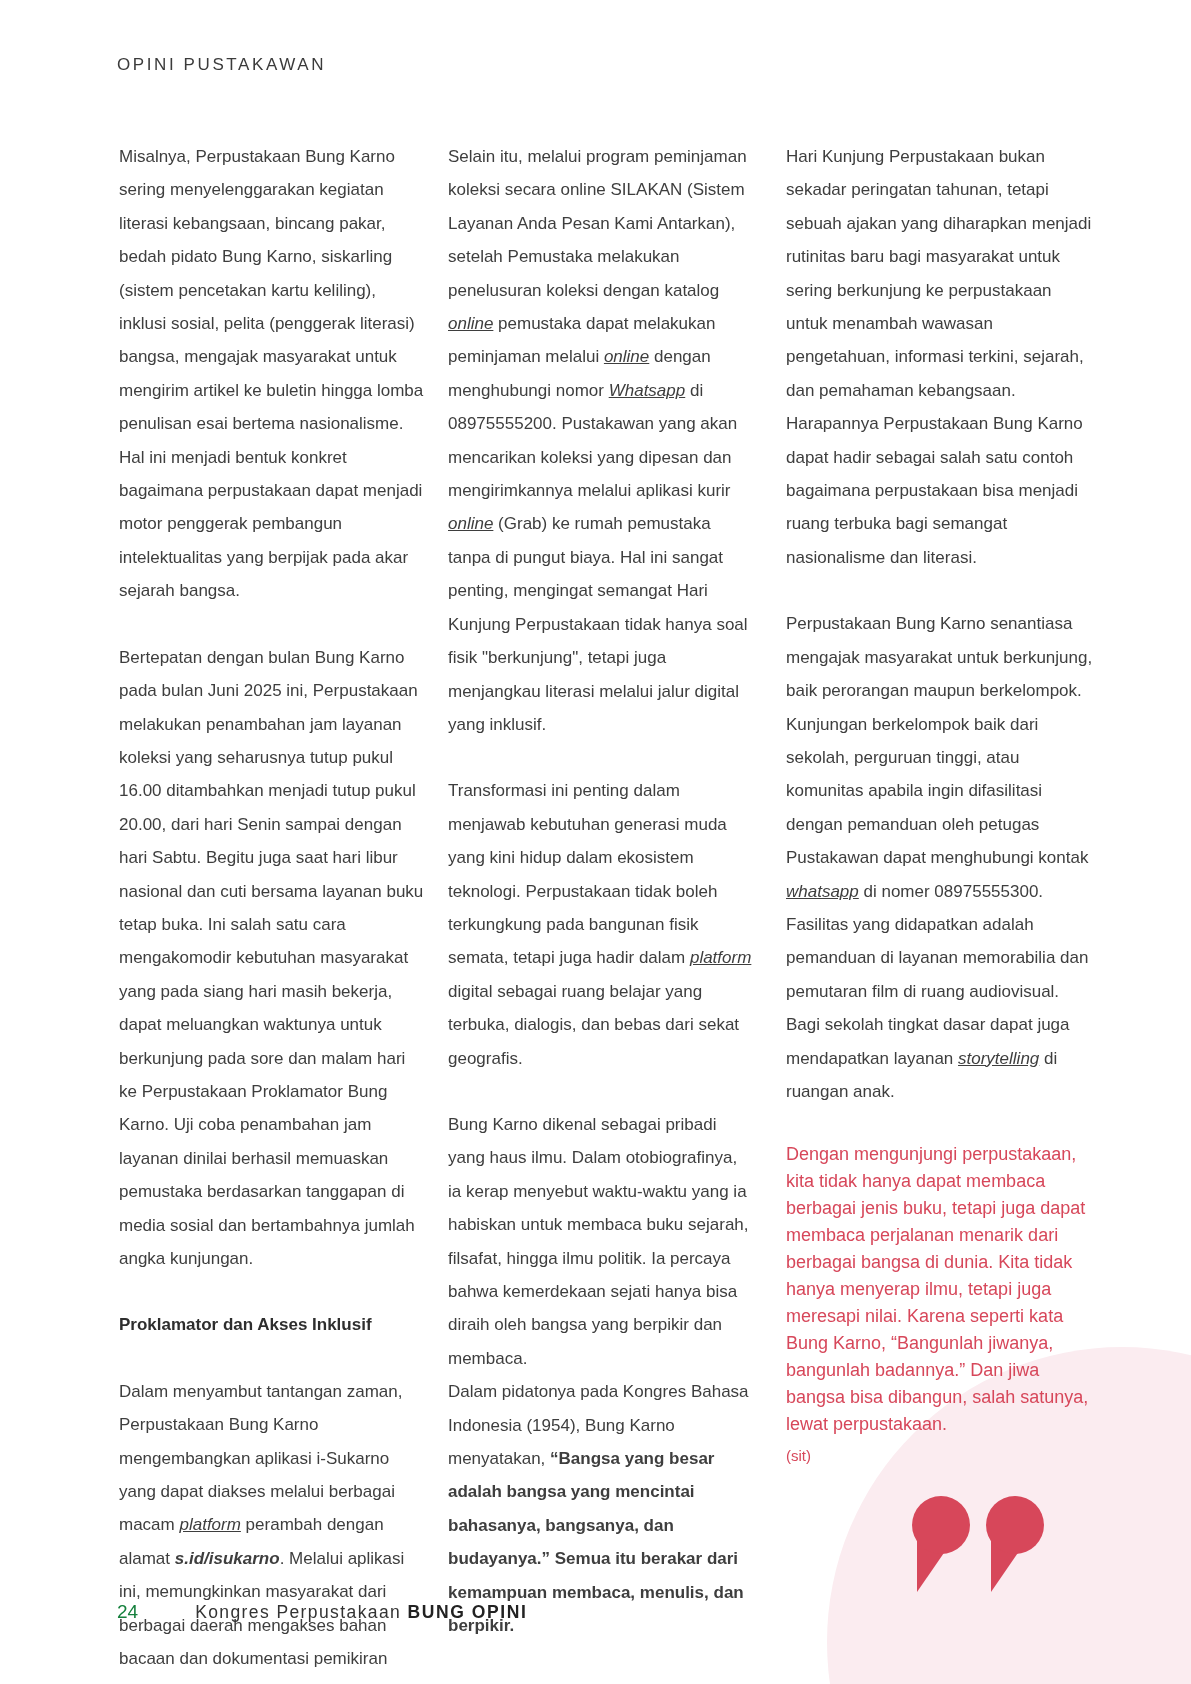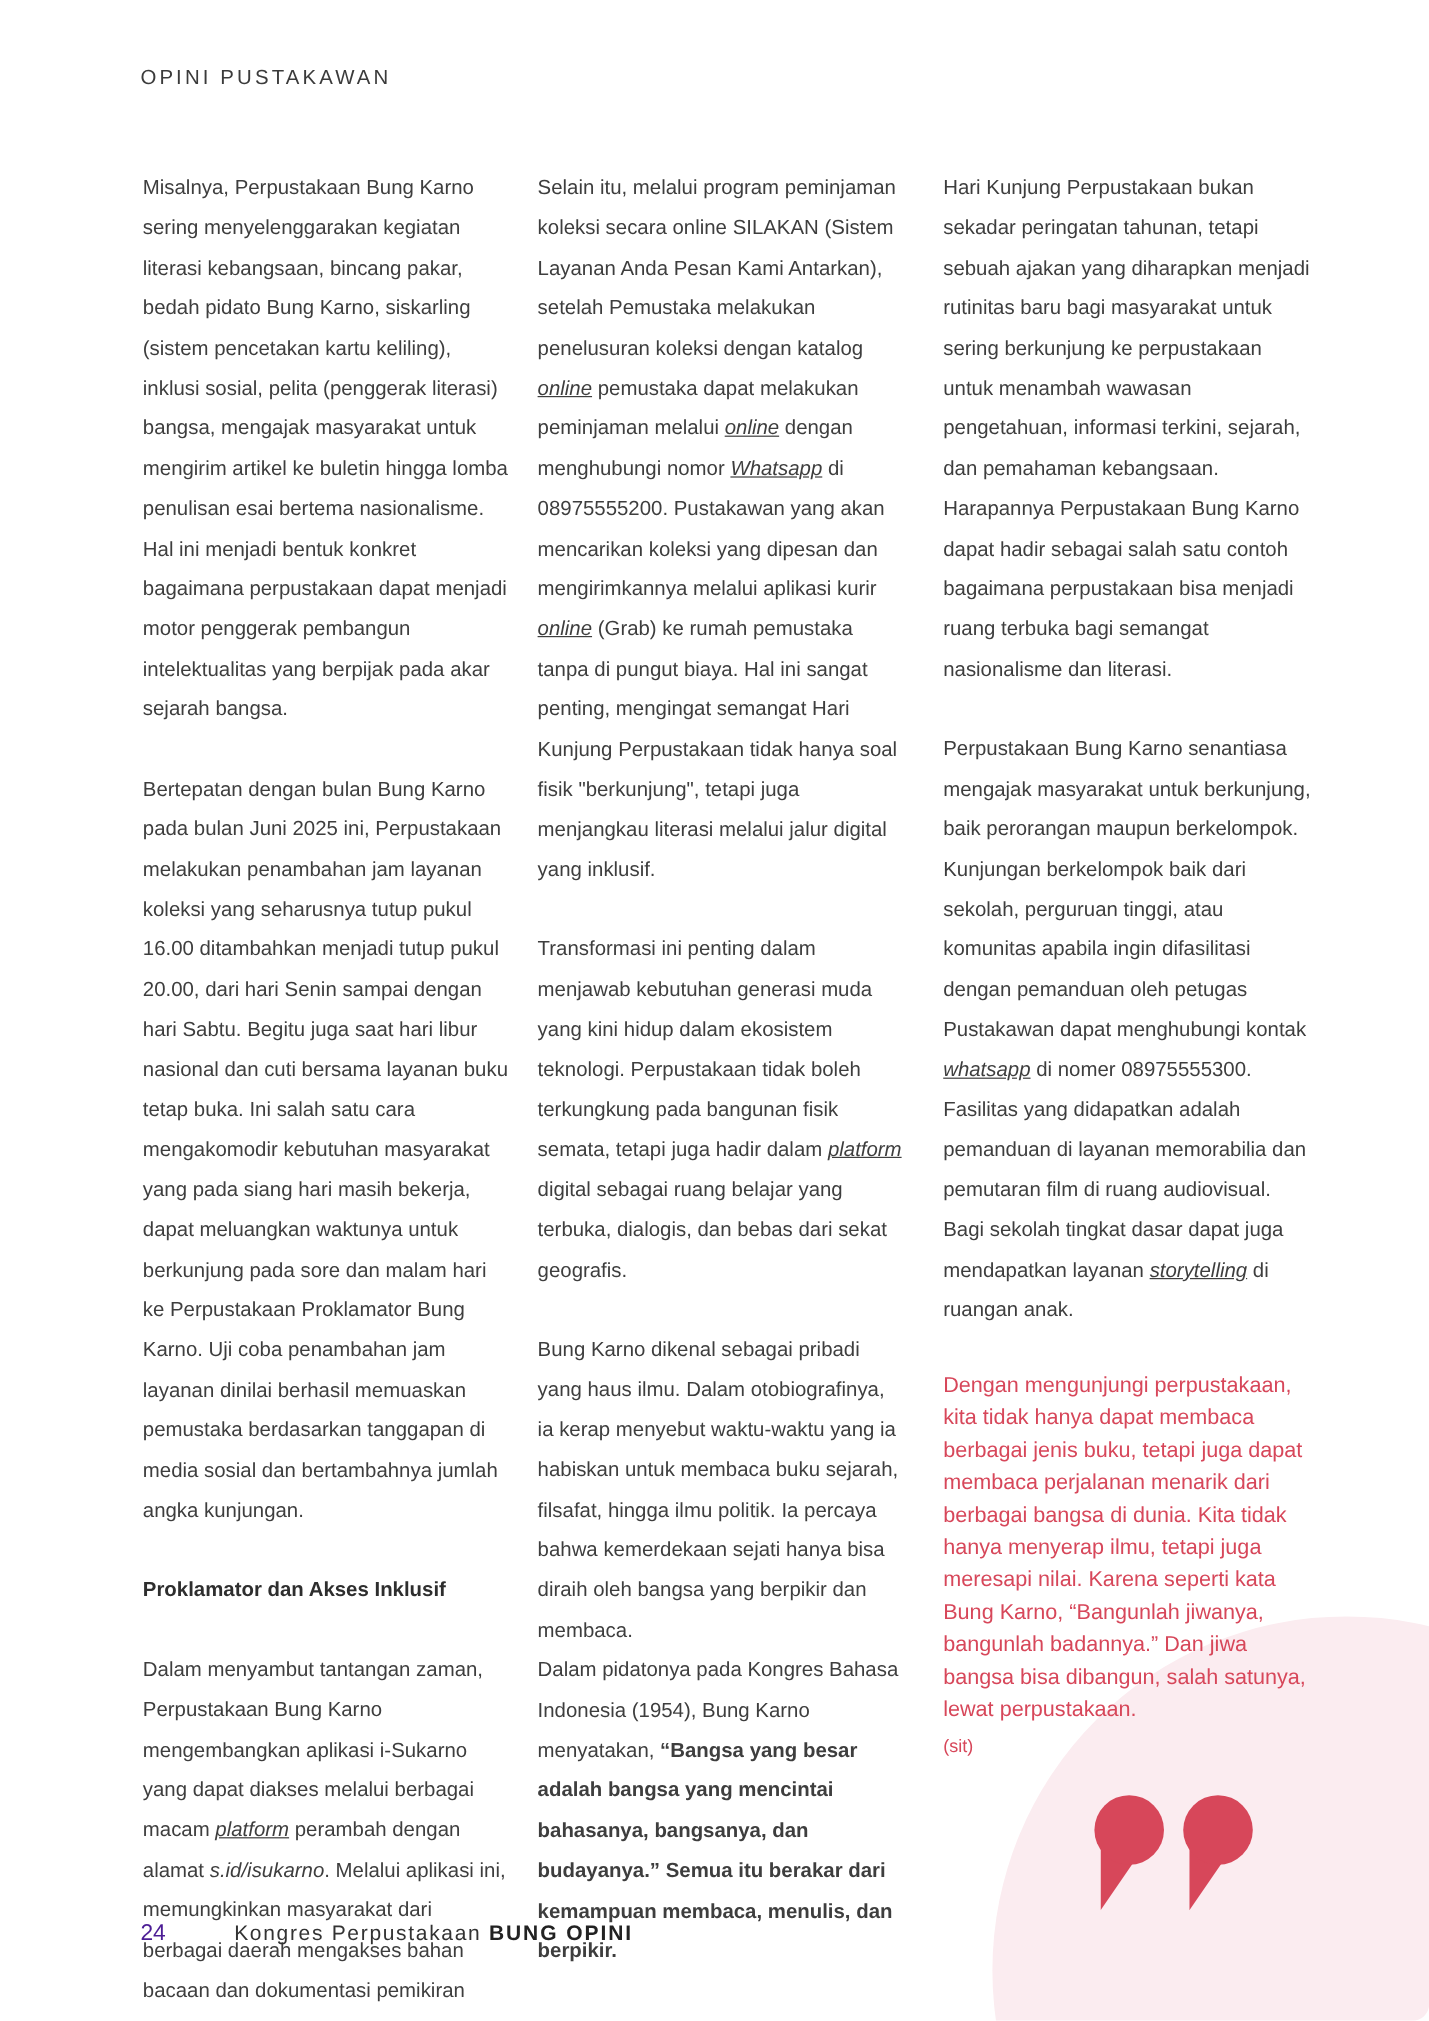--- a/index.html
+++ b/index.html
@@ -10,21 +10,20 @@
   }
   html,body{margin:0;padding:0;background:#ffffff;}
   .page{
     position:relative;
     width:1191px;
     height:1684px;
     background:#ffffff;
     overflow:hidden;
     font-family:"Liberation Sans", sans-serif;
     color:var(--ink);
-    border-radius:14px;
   }
   .kicker{
     position:absolute;
     left:117px;
     top:55px;
     font-size:17px;
     letter-spacing:2.6px;
     color:#3b3b3b;
   }
   .column{
@@ -52,21 +51,21 @@
     color:var(--red);
   }
   .byline{
     margin-top:-28px;
     font-size:15px;
     line-height:26px;
     color:var(--red);
   }
   .i{font-style:italic;text-decoration:underline;}
   .b{font-weight:bold;}
-  .bi{font-weight:normal;font-style:italic;}
+  .bi{font-weight:bold;font-style:italic;}
   .pink-circle{
     position:absolute;
     left:827px;
     top:1347px;
     width:590px;
     height:590px;
     border-radius:50%;
     background:var(--pink);
     z-index:0;
   }
@@ -93,21 +92,21 @@
   .footer{
     position:absolute;
     left:117px;
     top:1601px;
     display:flex;
     align-items:baseline;
     gap:57px;
     color:#333333;
     z-index:2;
   }
-  .page-number{font-size:19px;color:#4c1d95;}
+  .page-number{font-size:19px;color:#15803d;}
   .footer-text{font-size:17.5px;letter-spacing:1.4px;}
   .footer-text .brand{font-weight:bold;letter-spacing:1.6px;color:#222;}
 </style>
 </head>
 <body>
 
 <div class="page">
 
   <div class="kicker">OPINI PUSTAKAWAN</div>
 

